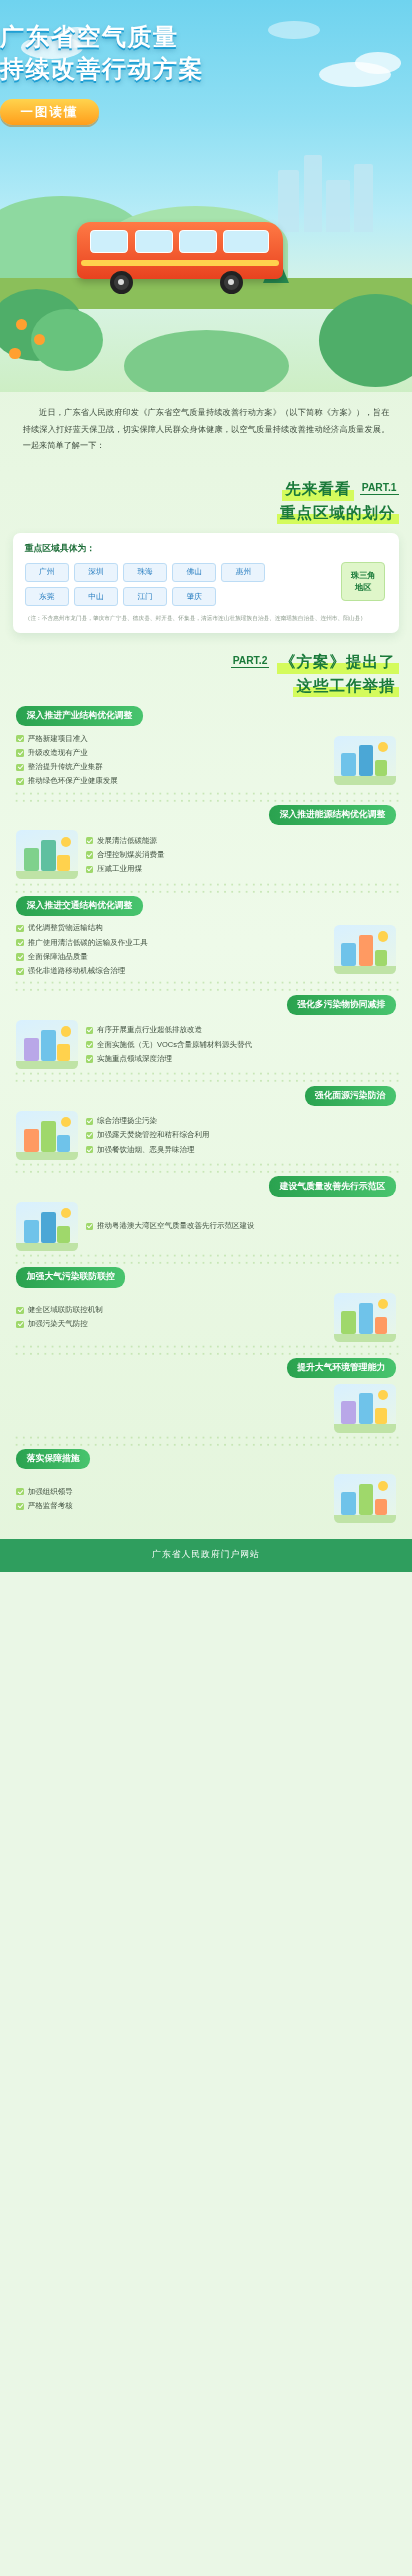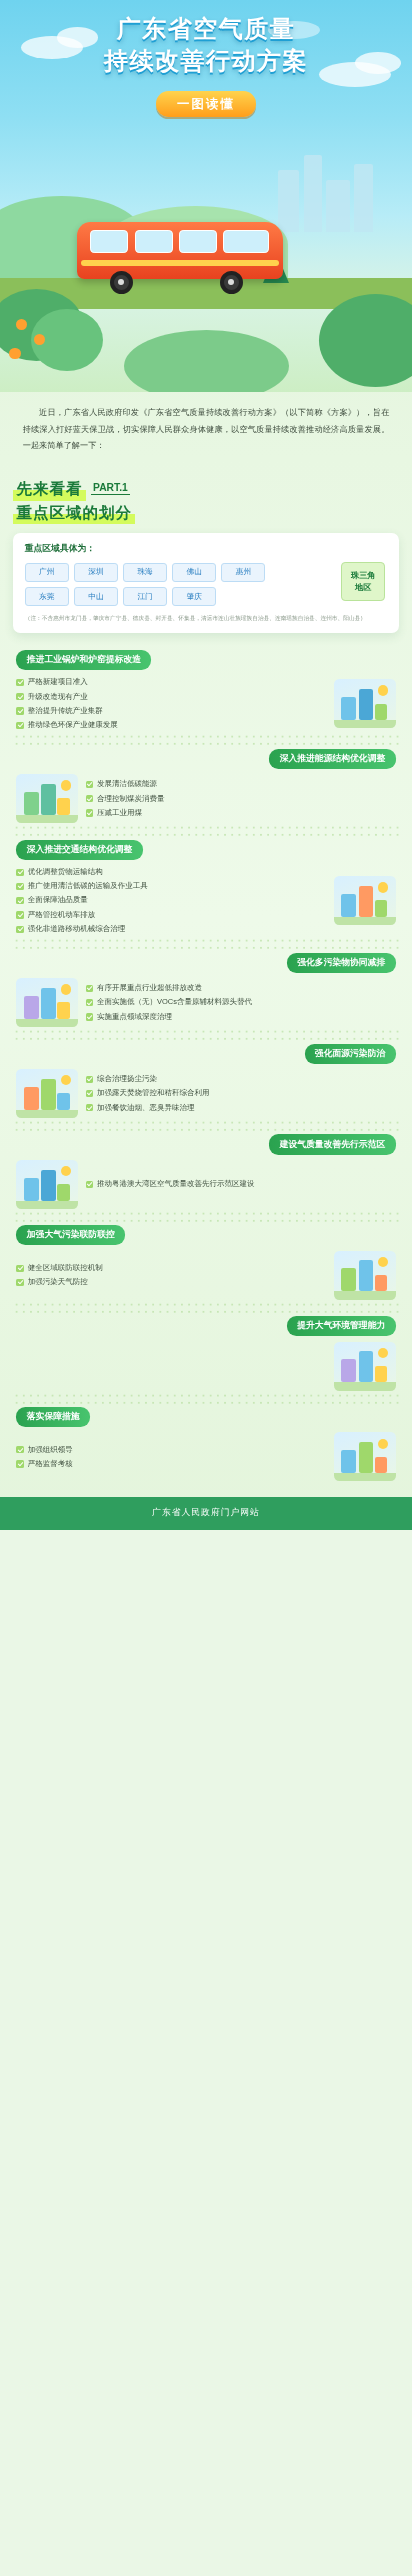--- a/index.html
+++ b/index.html
@@ -24,22 +24,21 @@
     background: linear-gradient(180deg, #6fd3ef 0%, #8fdff3 30%, #b7ecf7 55%, #d9f4e6 75%, #cdeec4 100%);
     overflow: hidden;
   }
   .cloud {
     position: absolute;
     background: rgba(255,255,255,0.75);
     border-radius: 50%;
   }
   .hero-title-wrap {
     position: relative;
-    padding-top: 13px;
-    text-align: center;
+    padding-top: 21px;
     z-index: 6;
   }
   .hero-title {
     font-size: 24px;
     font-weight: bold;
     color: #ffffff;
     letter-spacing: 1.5px;
     line-height: 1.35;
     text-shadow: 0 2.1px 0 #1f9fd4, 0 3.1px 5.2px rgba(0,80,120,0.35);
   }
@@ -144,21 +143,21 @@
   .intro {
     font-size: 8.2px;
     line-height: 2.0;
     color: #3c4a3c;
     text-align: justify;
     text-indent: 2em;
     padding: 13.4px 9.3px 5.2px;
   }
 
   .section-head {
-    text-align: left;
+    text-align: right;
     margin: 17.5px 0 9.3px;
   }
   .sh-line1, .sh-line2 {
     display: inline-block;
     font-size: 15.5px;
     font-weight: bold;
     color: #1a7a3a;
     letter-spacing: 1px;
     line-height: 1.5;
   }
@@ -391,23 +390,32 @@
         <div class="city">东莞</div>
         <div class="city">中山</div>
         <div class="city">江门</div>
         <div class="city">肇庆</div>
       </div>
       <div class="zone-badge" style="white-space:pre-line;">珠三角
 地区</div>
       <div class="note">（注：不含惠州市龙门县，肇庆市广宁县、德庆县、封开县、怀集县，清远市连山壮族瑶族自治县、连南瑶族自治县、连州市、阳山县）</div>
     </div>
 
-
-    <div class="measure">
-      <div class="m-head">推进工业锅炉和炉窑提标改造</div>
+    <div class="section-head">
+      <div>
+        <span class="part-tag left">PART.2</span>
+        <span class="sh-line1 hl">《方案》提出了</span>
+      </div>
+      <div>
+        <span class="sh-line2 hl">这些工作举措</span>
+      </div>
+    </div>
+
+    <div class="measure">
+      <div class="m-head">深入推进产业结构优化调整</div>
       <div class="m-row">
         <div class="m-list">
           <div class="m-item">
               <span class="bullet"></span>
               <span>严格新建项目准入</span>
             </div>
           <div class="m-item">
               <span class="bullet"></span>
               <span>升级改造现有产业</span>
             </div>
@@ -470,24 +478,20 @@
           <div class="m-item">
               <span class="bullet"></span>
               <span>推广使用清洁低碳的运输及作业工具</span>
             </div>
           <div class="m-item">
               <span class="bullet"></span>
               <span>全面保障油品质量</span>
             </div>
           <div class="m-item">
               <span class="bullet"></span>
-              <span>严格管控机动车排放</span>
-            </div>
-          <div class="m-item">
-              <span class="bullet"></span>
               <span>强化非道路移动机械综合治理</span>
             </div>
         </div>
         <div class="ill">
             <span class="sun"></span>
             <span class="b1" style="background:#6fc3ea"></span>
             <span class="b2" style="background:#ff9a62"></span>
             <span class="b3" style="background:#9fd86b"></span>
             <span class="grd"></span>
           </div>

